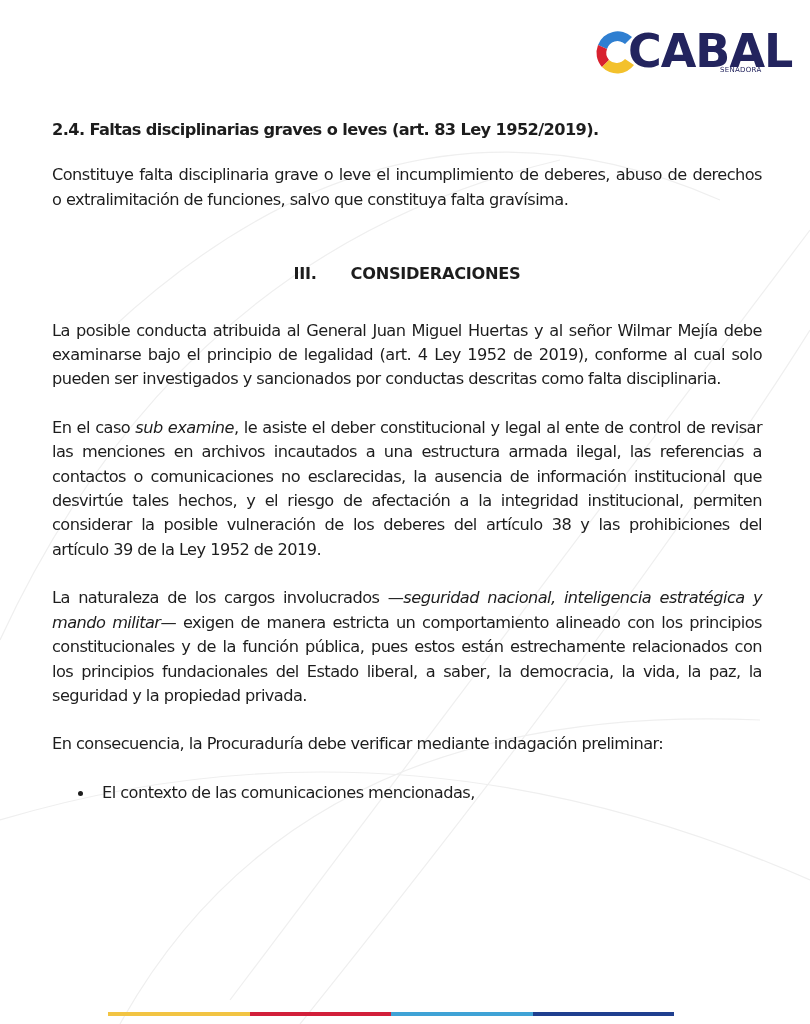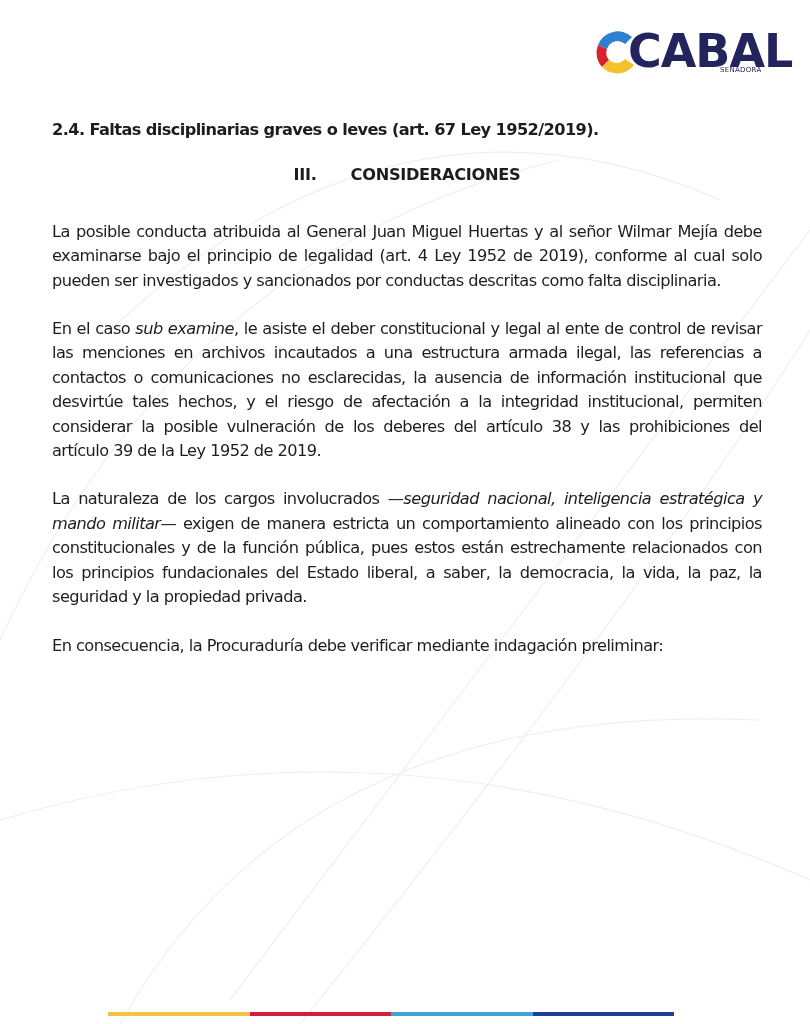--- a/index.html
+++ b/index.html
@@ -64,35 +64,37 @@
   <svg class="logo-c" viewBox="0 0 46 50">
     <path d="M 40 10 A 21 21 0 0 0 6 18 L 15 22 A 11 11 0 0 1 33 17 Z" fill="#2f7fd1"></path>
     <path d="M 6 18 A 21 21 0 0 0 10 40 L 17 33 A 11 11 0 0 1 15 22 Z" fill="#d8212f"></path>
     <path d="M 10 40 A 21 21 0 0 0 42 38 L 33 32 A 11 11 0 0 1 17 33 Z" fill="#f3c12c"></path>
   </svg>
   <div class="logo-word" style="color: rgb(35, 36, 94);">CABAL</div>
   <div class="logo-sub">SENADORA</div>
 </div>
 
 <div class="content">
-  <div class="sec-heading">2.4. Faltas disciplinarias graves o leves (art. 67 Ley 1952/2019).</div>
+  <div class="sec-heading">2.4. Faltas disciplinarias graves o leves (art. 83 Ley 1952/2019).</div>
+  <p class="p1">Constituye falta disciplinaria grave o leve el incumplimiento de deberes, abuso de derechos o extralimitación de funciones, salvo que constituya falta gravísima.</p>
 
   <div class="center-heading">
     <span class="num">III.</span><span>CONSIDERACIONES</span>
   </div>
 
   <p class="para">La posible conducta atribuida al General Juan Miguel Huertas y al señor Wilmar Mejía debe examinarse bajo el principio de legalidad (art. 4 Ley 1952 de 2019), conforme al cual solo pueden ser investigados y sancionados por conductas descritas como falta disciplinaria.</p>
 
   <p class="para"><span>En el caso </span><em>sub examine</em><span>, le asiste el deber constitucional y legal al ente de control de revisar las menciones en archivos incautados a una estructura armada ilegal, las referencias a contactos o comunicaciones no esclarecidas, la ausencia de información institucional que desvirtúe tales hechos, y el riesgo de afectación a la integridad institucional, permiten considerar la posible vulneración de los deberes del artículo 38 y las prohibiciones del artículo 39 de la Ley 1952 de 2019.</span></p>
 
   <p class="para"><span>La naturaleza de los cargos involucrados —</span><em>seguridad nacional, inteligencia estratégica y mando militar</em><span>— exigen de manera estricta un comportamiento alineado con los principios constitucionales y de la función pública, pues estos están estrechamente relacionados con los principios fundacionales del Estado liberal, a saber, la democracia, la vida, la paz, la seguridad y la propiedad privada.</span></p>
 
   <p class="para">En consecuencia, la Procuraduría debe verificar mediante indagación preliminar:</p>
 
   <ul>
+    <li>El contexto de las comunicaciones mencionadas,</li>
   </ul>
 </div>
 
 <div class="footer-bar">
   <span style="background: rgb(242, 196, 67);"></span>
   <span style="background: rgb(210, 31, 58);"></span>
   <span style="background: rgb(63, 163, 214);"></span>
   <span style="background: rgb(31, 63, 143);"></span>
 </div>
 

